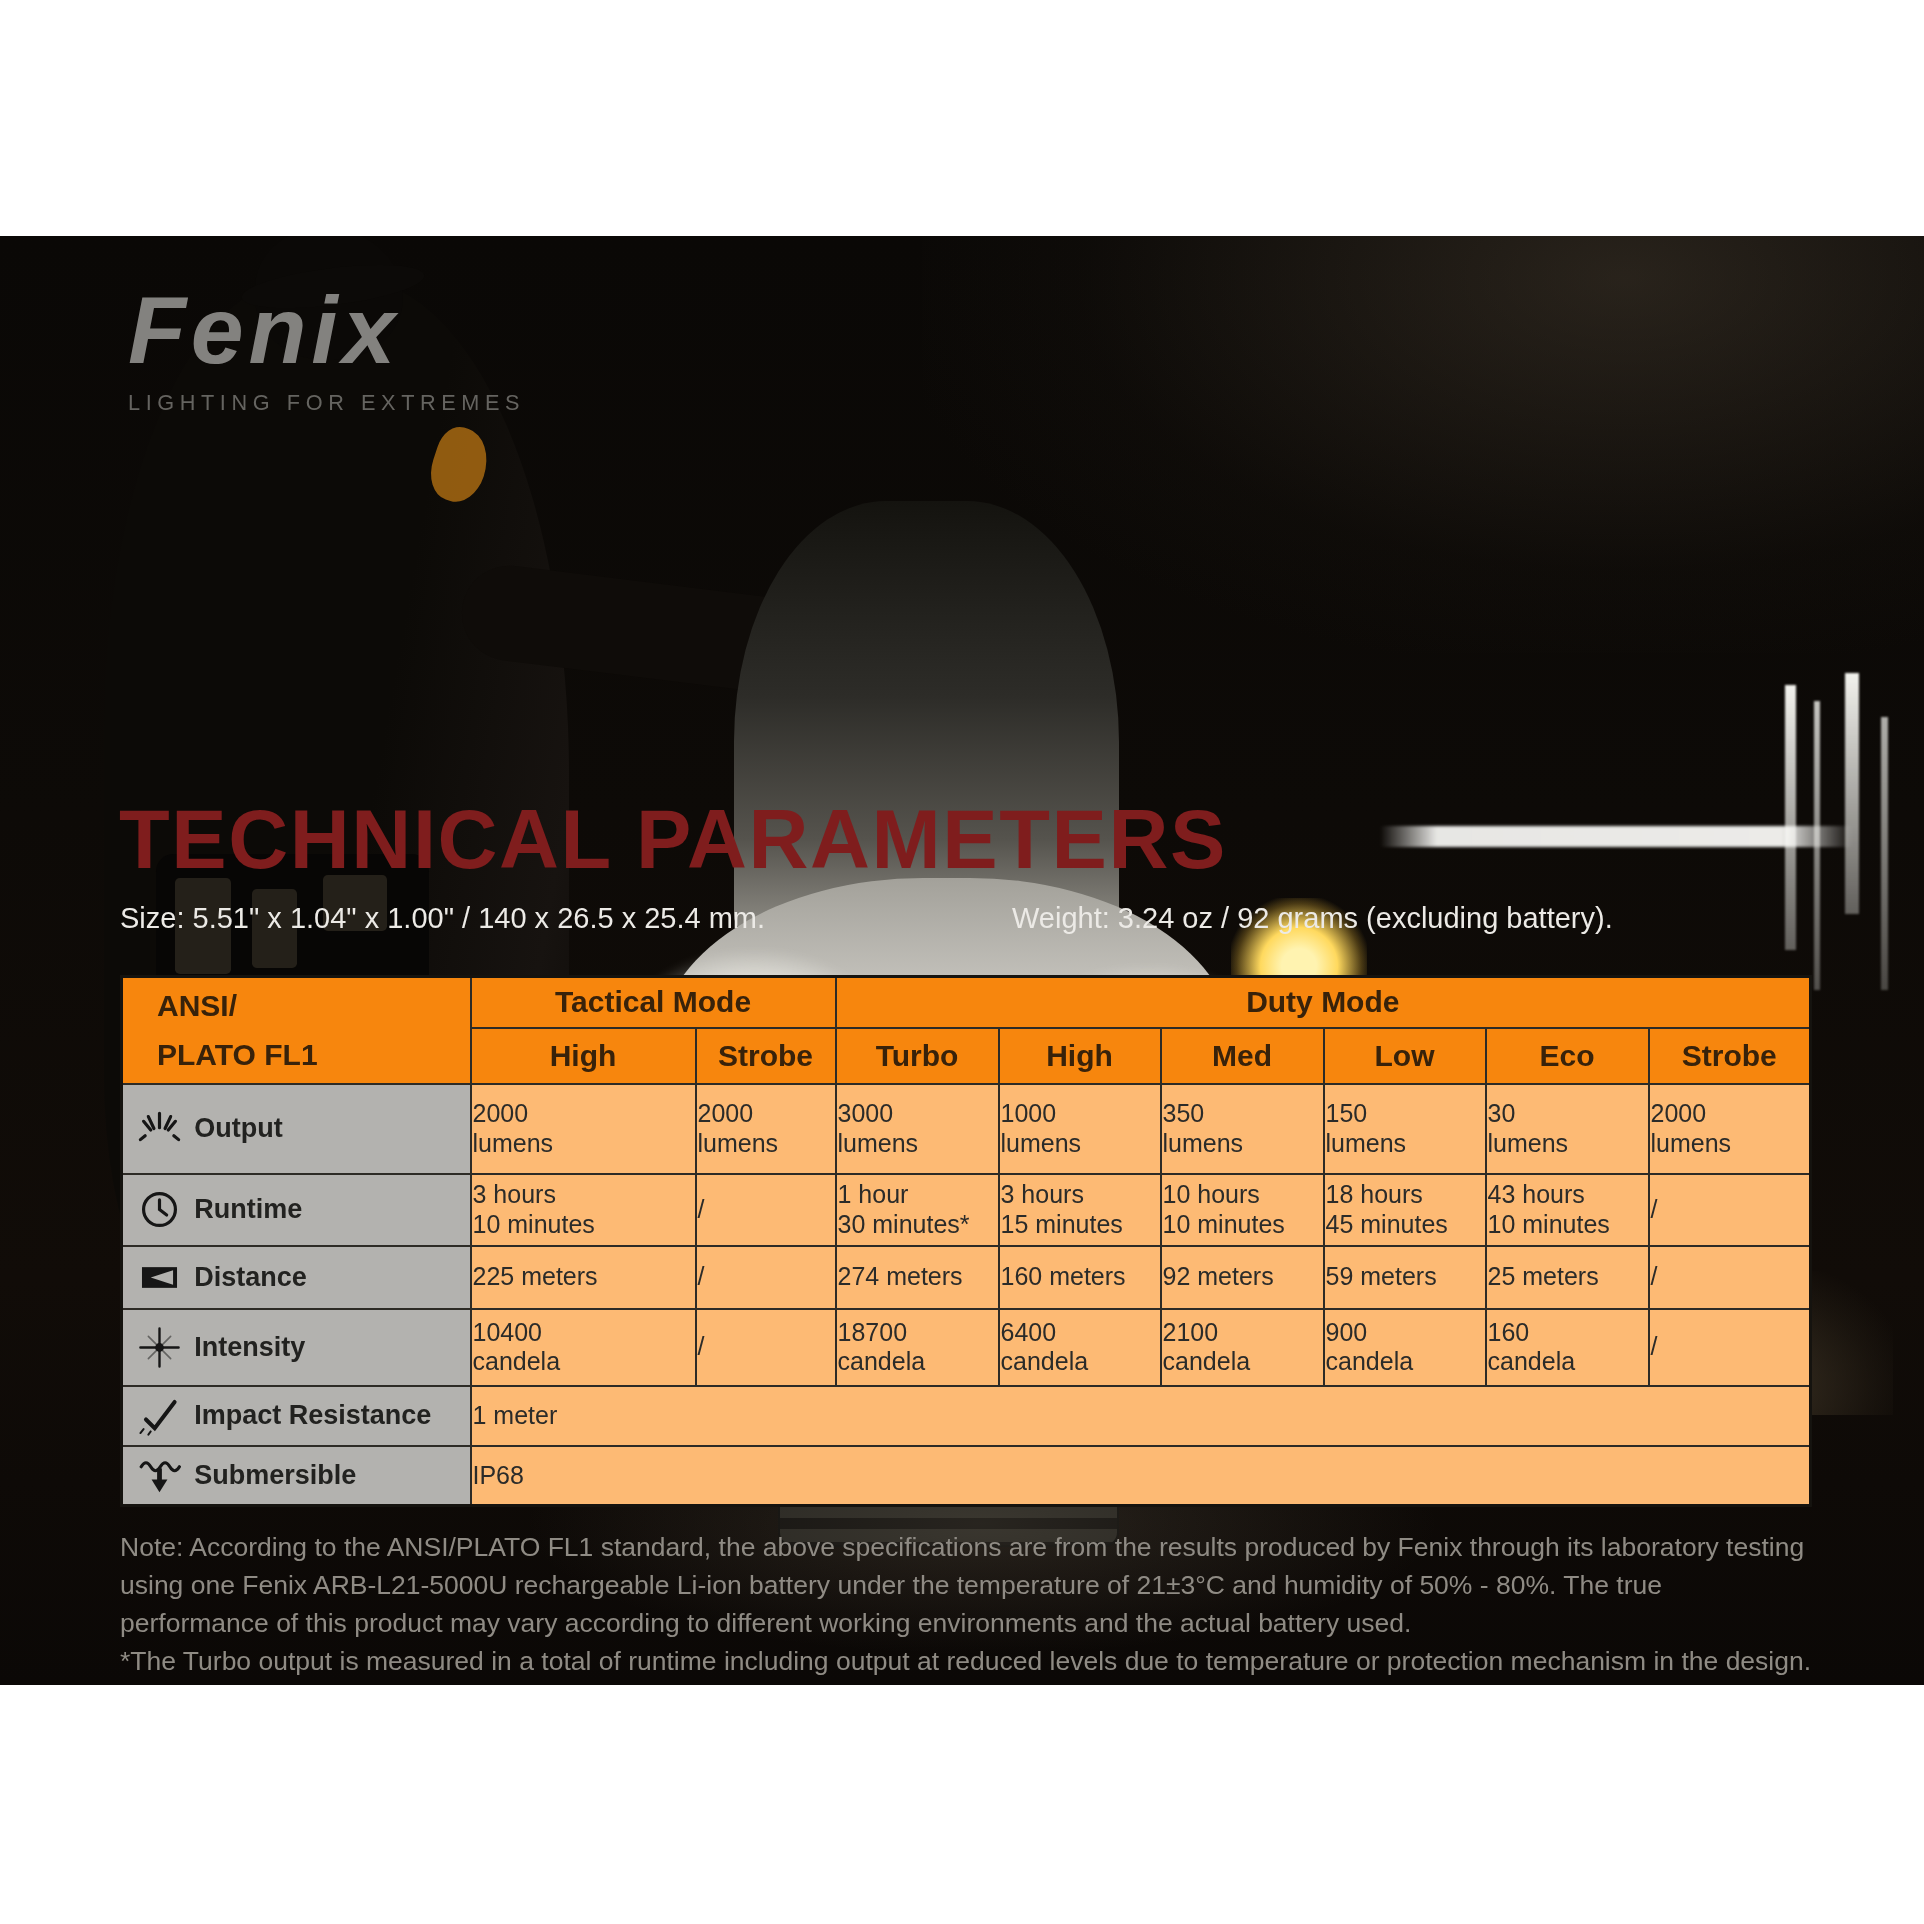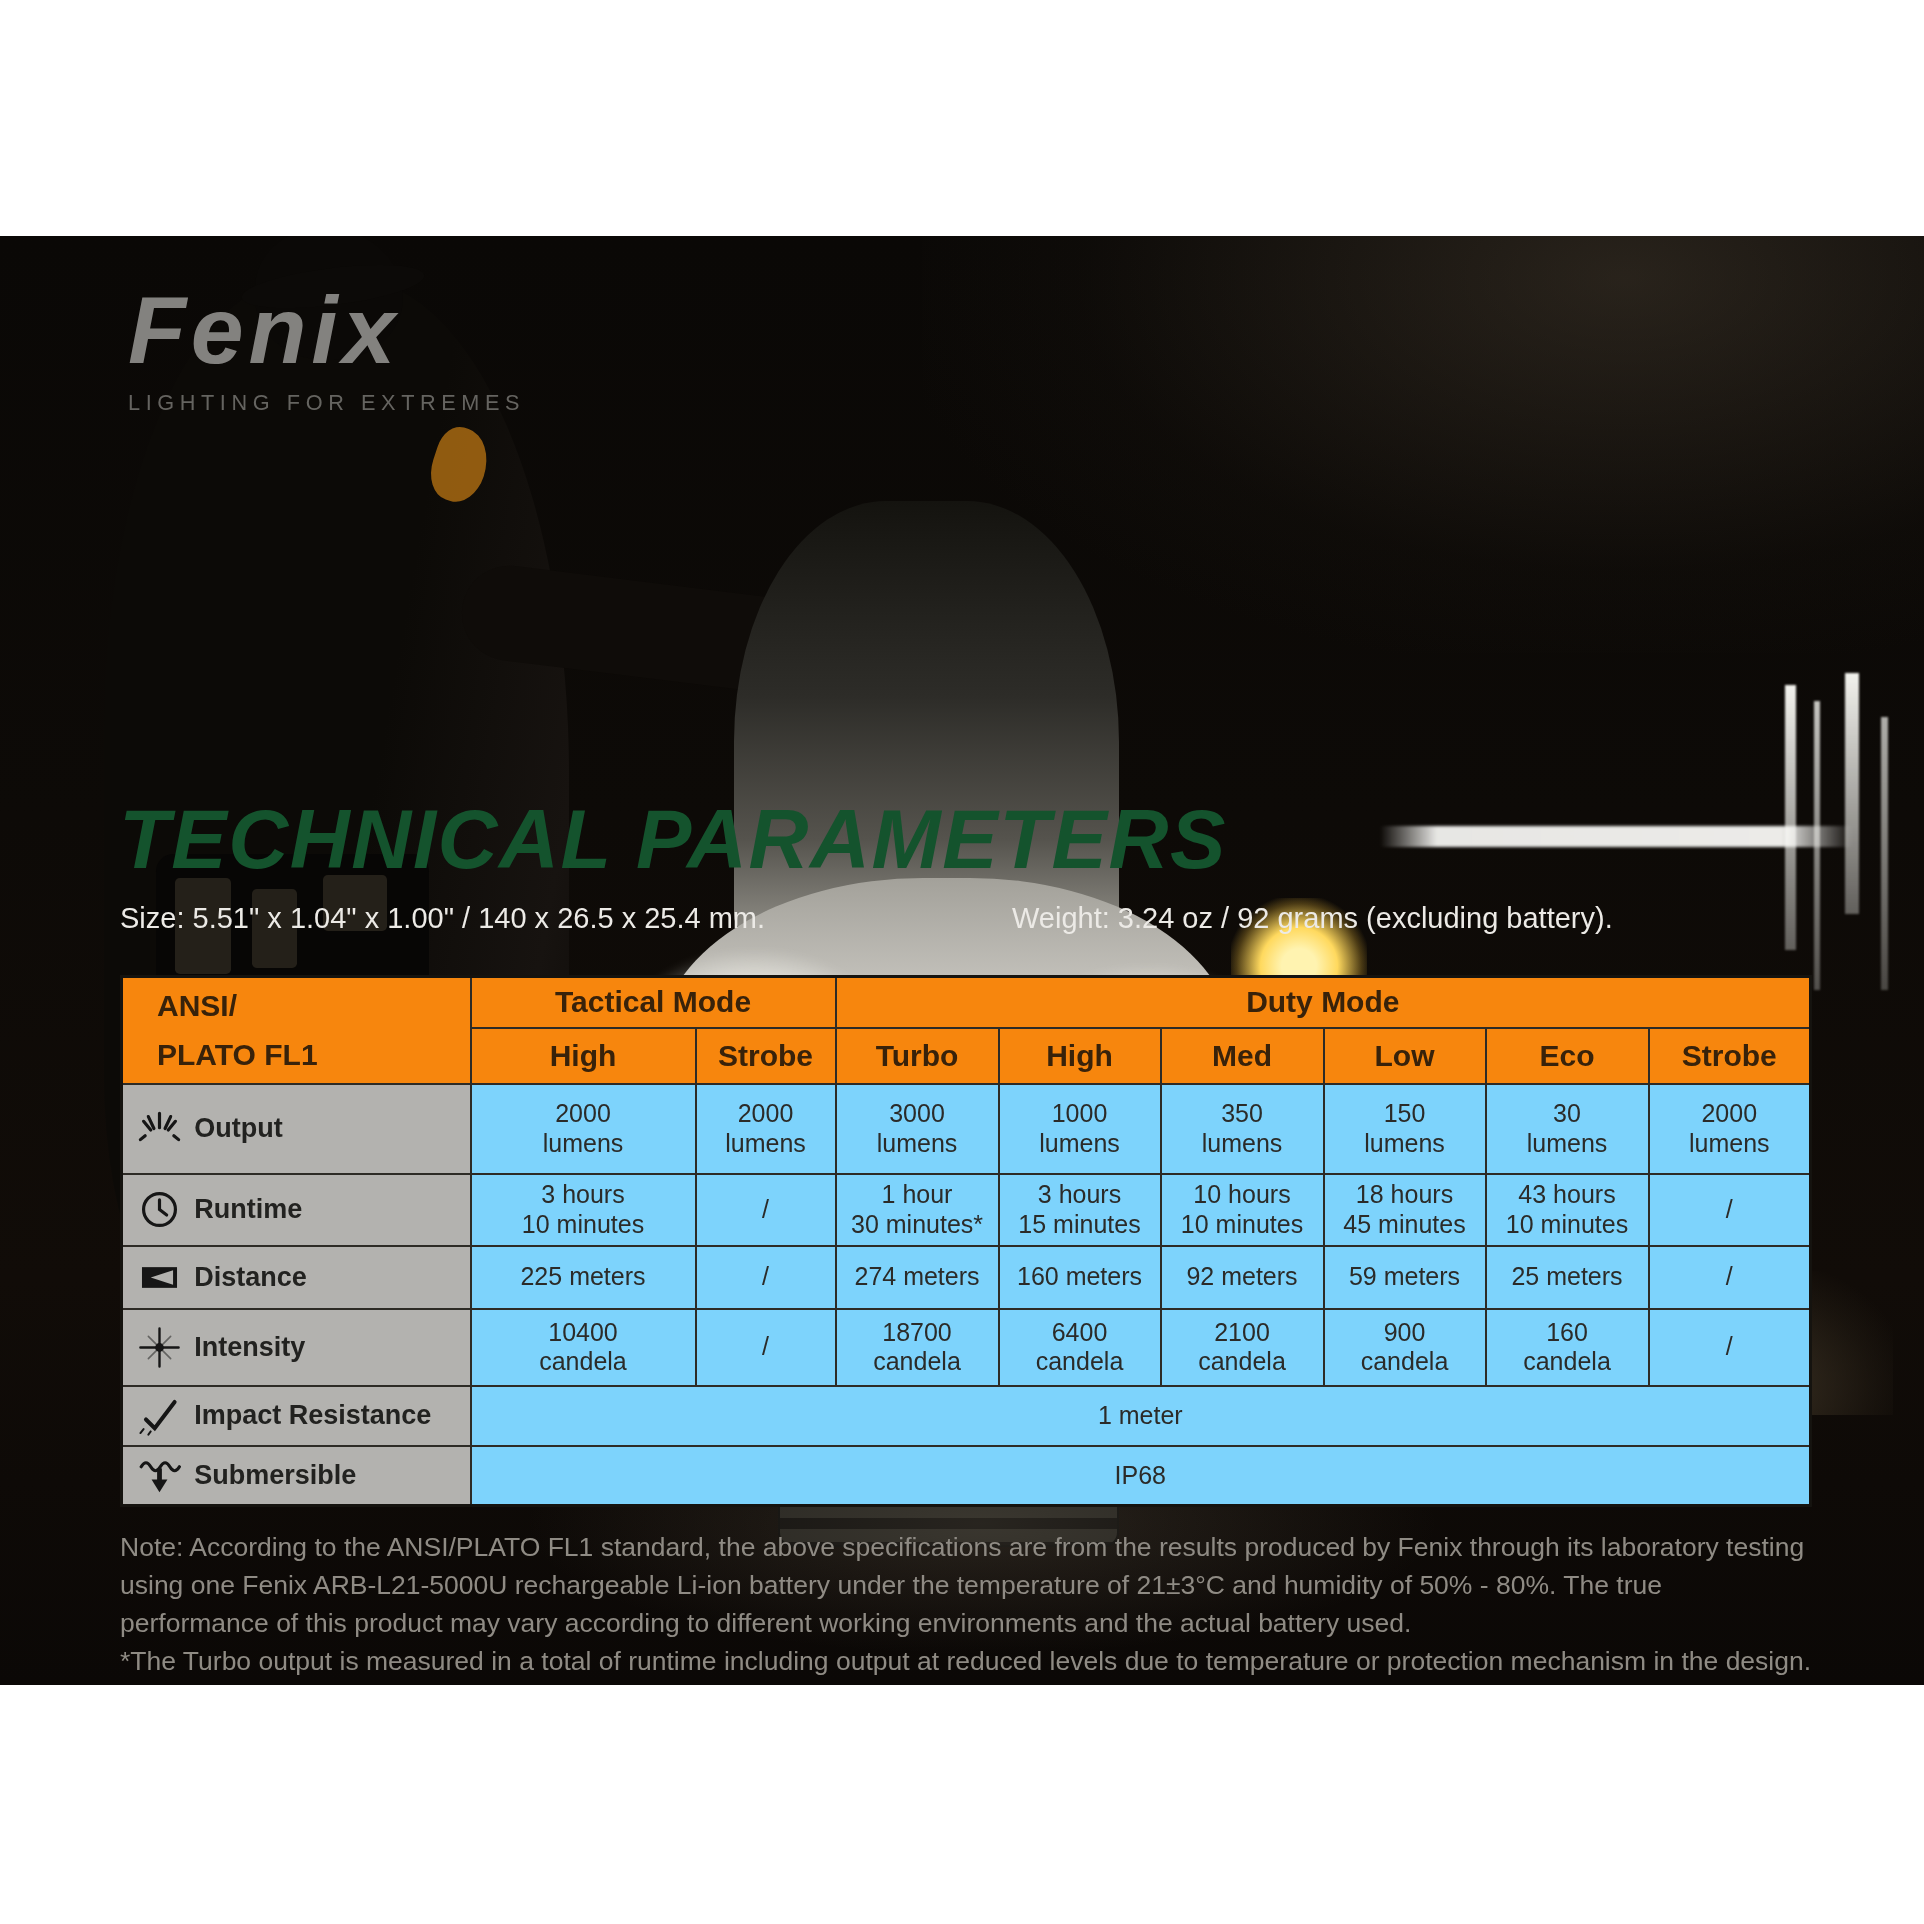--- a/index.html
+++ b/index.html
@@ -55,34 +55,34 @@
   .lamp{position:absolute;background:radial-gradient(circle,#fff3b0 0 18%,#ffd95e 40%,rgba(255,200,60,.25) 65%,transparent 75%);}
   #sand-pile{left:1604px;top:1035px;width:289px;height:144px;
     background:radial-gradient(ellipse at 50% 80%,#3c3224,rgba(40,33,23,.4) 60%,transparent 80%);}
   #road-glow{left:521px;top:1155px;width:922px;height:265px;
     background:radial-gradient(ellipse,rgba(140,128,108,.22),transparent 70%);}
   
   #brand{left:128px;top:40px;}
   #brand-logo{font-size:95px;font-weight:bold;font-style:italic;color:#8e8d8a;letter-spacing:4.8px;opacity:.92;}
   #brand-tagline{font-size:21.7px;color:#757470;letter-spacing:5.6px;margin-top:4.8px;opacity:.85;}
   
-  #title{left:119px;top:792px;font-size:83px;font-weight:bold;color:#14532d;letter-spacing:1.6px;white-space:nowrap;font-style:italic;}
+  #title{left:119px;top:792px;font-size:83px;font-weight:bold;color:#7f1d1d;letter-spacing:1.6px;white-space:nowrap;}
   #specline{left:120px;top:902px;width:1692px;font-size:29px;color:#eceae6;}
   #specline b{font-weight:normal;}
   #weight-spec{position:absolute;left:892px;top:0;}
   
   #spec-table{position:absolute;left:120px;top:975px;border-collapse:collapse;table-layout:fixed;width:1688px;}
   #spec-table td{border:2.4px solid #2d2b26;overflow:hidden;}
   #spec-table{border:3.2px solid #15130f;}
   td.hdr{background:#f7860d;color:#38220a;font-weight:bold;text-align:center;font-size:30px;}
   td.corner{background:#f7860d;color:#38220a;font-weight:bold;text-align:left;font-size:30px;
     padding-left:34px;line-height:1.65;white-space:pre-line;vertical-align:middle;}
   td.lbl{background:#b3b2af;color:#222220;font-weight:bold;font-size:27px;padding-left:13px;vertical-align:middle;}
   td.lbl .cellwrap{display:flex;align-items:center;gap:11.2px;}
-  td.val{background:#7dd3fc;color:#2b2b29;font-size:25px;text-align:center;vertical-align:middle;
+  td.val{background:#fdba74;color:#2b2b29;font-size:25px;vertical-align:middle;
     line-height:1.18;white-space:pre-line;}
   .ic{width:47px;height:47px;flex:0 0 47px;display:inline-flex;align-items:center;justify-content:center;}
   .ic svg{width:43px;height:43px;}
   .r-grp{height:51px;} .r-mode{height:56px;} .r-output{height:90px;} .r-runtime{height:72px;}
   .r-dist{height:63px;} .r-int{height:77px;} .r-impact{height:60px;} .r-sub{height:60px;}
   
   #note{left:120px;top:1528px;width:1696px;color:#8f8b84;font-size:26.5px;line-height:1.44;}
   #note p{margin:0;}
 </style>
 </head>

